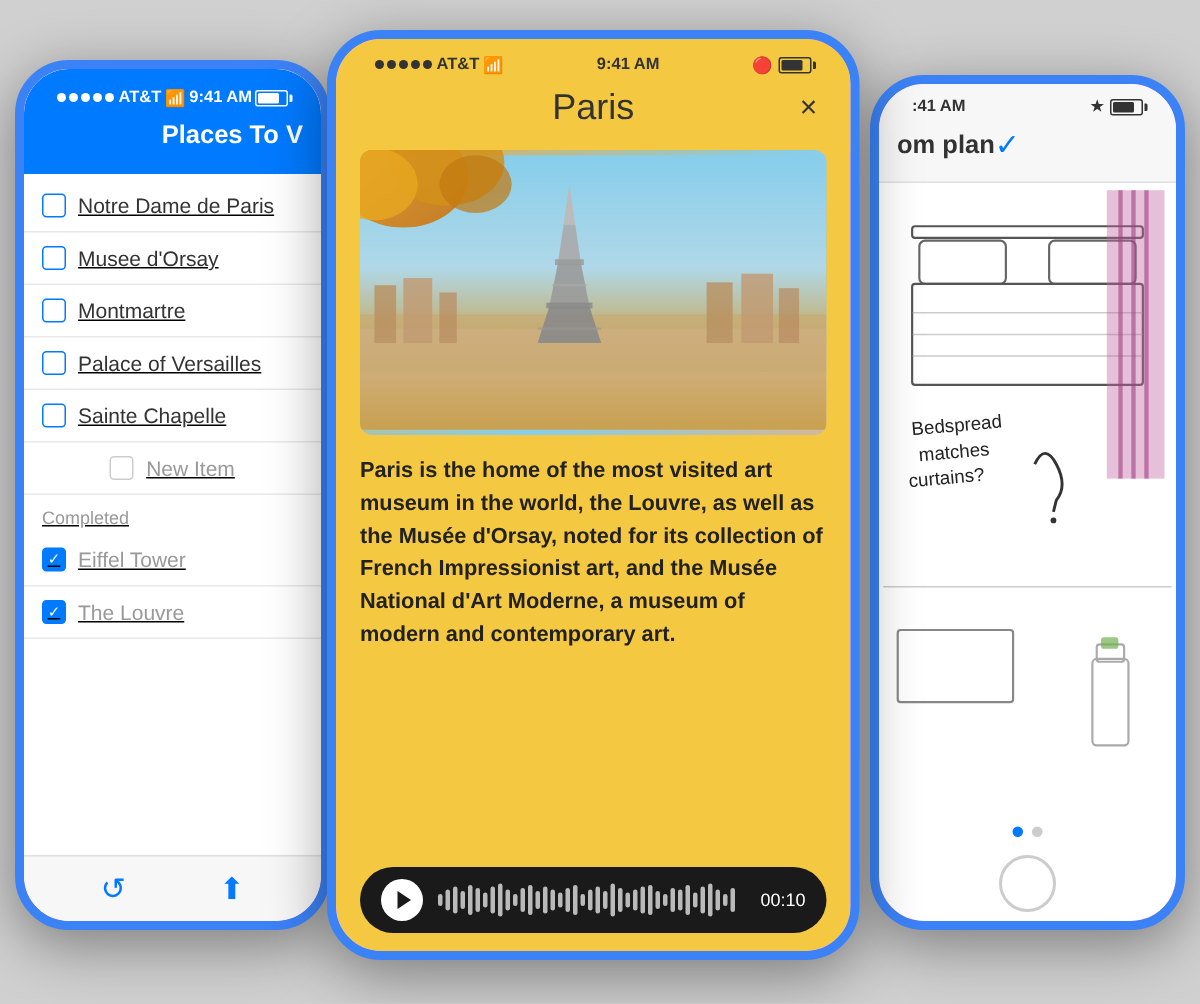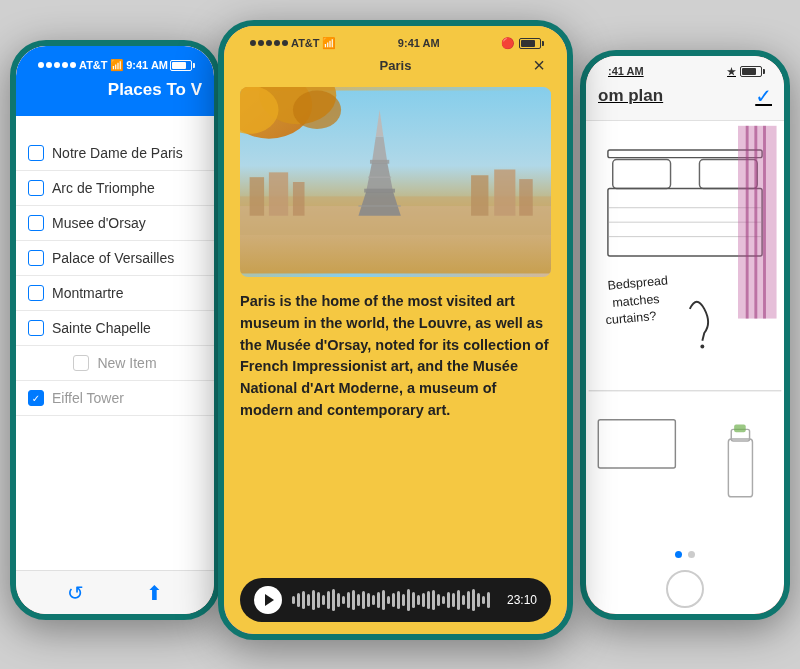--- a/index.html
+++ b/index.html
@@ -18,23 +18,23 @@
       width: 800px;
       height: 669px;
       display: flex;
       justify-content: center;
       align-items: center;
       position: relative;
     }
 
     
     .phone {
-      background: #fca5a5;
+      background: #f0abfc;
       border-radius: 36px;
-      border: 6px solid #0f766e;
+      border: 6px solid #3b82f6;
       position: absolute;
       overflow: hidden;
       box-shadow: 0 10px 40px rgba(0,0,0,0.4);
     }
 
     
     .phone-left {
       width: 210px;
       height: 580px;
       left: 10px;
@@ -69,21 +69,20 @@
       height: 570px;
       right: 10px;
       top: 50px;
       z-index: 1;
     }
     .phone-right .phone-inner {
       width: 100%;
       height: 100%;
       overflow: hidden;
       border-radius: 30px;
-      text-decoration: underline;
     }
 
     
     .status-bar {
       display: flex;
       justify-content: space-between;
       align-items: center;
       padding: 4px 10px;
       font-size: 11px;
       font-weight: 600;
@@ -155,21 +154,22 @@
       color: #fff;
       font-size: 17px;
       font-weight: 600;
       text-align: right;
       padding: 4px 0 6px;
     }
 
     .todo-list {
       flex: 1;
       overflow: hidden;
-      padding: 20px 0;
+      padding: 4px 0;
+      text-decoration: underline;
     }
 
     .todo-item {
       display: flex;
       align-items: center;
       padding: 9px 12px;
       border-bottom: 1px solid #e8e8e8;
       font-size: 14px;
       color: #333;
       gap: 8px;
@@ -234,22 +234,22 @@
       padding: 6px 16px 8px;
     }
     .center-title-row {
       display: flex;
       justify-content: center;
       align-items: center;
       position: relative;
       padding: 4px 0 6px;
     }
     .center-title {
-      font-size: 13px;
-      font-weight: 700;
+      font-size: 24px;
+      font-weight: 400;
       color: #333;
     }
     .close-btn {
       position: absolute;
       right: 0;
       font-size: 20px;
       color: #333;
       cursor: pointer;
       width: 24px; height: 24px;
       display: flex; align-items: center; justify-content: center;
@@ -339,21 +339,20 @@
     }
 
     .right-header {
       background: #f7f7f7;
       border-bottom: 1px solid #e0e0e0;
       padding: 4px 12px 8px;
     }
 
     .right-title-row {
       display: flex;
-      justify-content: space-between;
       align-items: center;
       padding: 2px 0 4px;
     }
     .right-title {
       font-size: 17px;
       font-weight: 600;
       color: #333;
     }
     .checkmark {
       color: #007AFF;
@@ -425,47 +424,48 @@
           <div class="left-title">Places To V</div>
         </div>
 
         <div class="todo-list">
           <div class="todo-item">
             <div class="checkbox"></div>
             <span>Notre Dame de Paris</span>
           </div>
           <div class="todo-item">
             <div class="checkbox"></div>
-            <span>Arc de Triomphe</span>
+            <span>Musee d'Orsay</span>
           </div>
           <div class="todo-item">
             <div class="checkbox"></div>
-            <span>Musee d'Orsay</span>
+            <span>Montmartre</span>
           </div>
           <div class="todo-item">
             <div class="checkbox"></div>
             <span>Palace of Versailles</span>
           </div>
           <div class="todo-item">
             <div class="checkbox"></div>
-            <span>Montmartre</span>
-          </div>
-          <div class="todo-item">
-            <div class="checkbox"></div>
             <span>Sainte Chapelle</span>
           </div>
           <div class="todo-item new-item">
             <div class="checkbox new-checkbox"></div>
             <span>New Item</span>
           </div>
 
+          <div class="section-label">Completed</div>
 
           <div class="todo-item completed">
             <div class="checkbox checked"></div>
             <span>Eiffel Tower</span>
+          </div>
+          <div class="todo-item completed">
+            <div class="checkbox checked"></div>
+            <span>The Louvre</span>
           </div>
         </div>
 
         <div class="left-toolbar">
           <span class="toolbar-icon">↺</span>
           <span class="toolbar-icon">⬆</span>
         </div>
       </div>
     </div>
   </div>
@@ -597,21 +597,21 @@
             <div class="wave-bar" style="height:16px"></div>
             <div class="wave-bar" style="height:14px"></div>
             <div class="wave-bar" style="height:20px"></div>
             <div class="wave-bar" style="height:10px"></div>
             <div class="wave-bar" style="height:18px"></div>
             <div class="wave-bar" style="height:22px"></div>
             <div class="wave-bar" style="height:14px"></div>
             <div class="wave-bar" style="height:8px"></div>
             <div class="wave-bar" style="height:16px"></div>
           </div>
-          <span class="time-display">23:10</span>
+          <span class="time-display">00:10</span>
         </div>
 
       </div>
     </div>
   </div>
 
   <div class="phone phone-right">
     <div class="phone-inner">
       <div class="right-screen">
         <div class="right-header">

